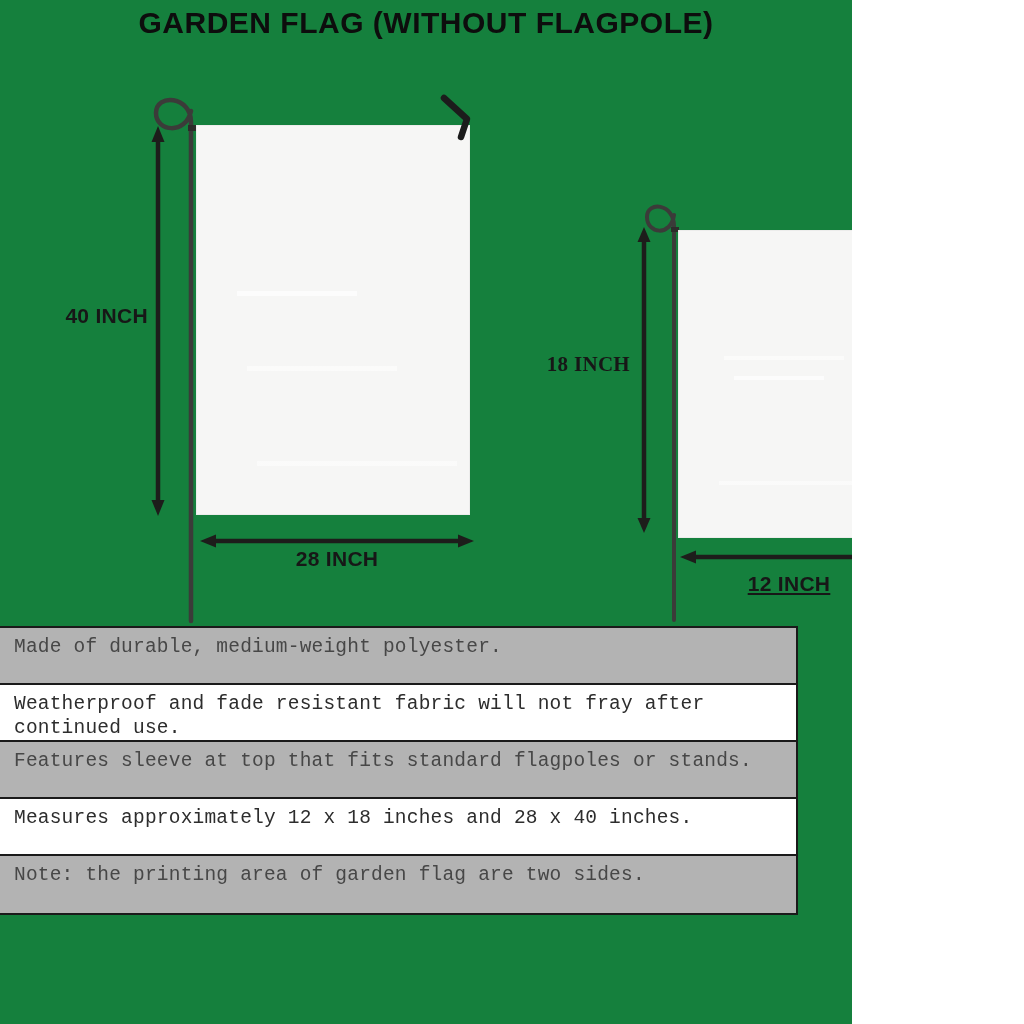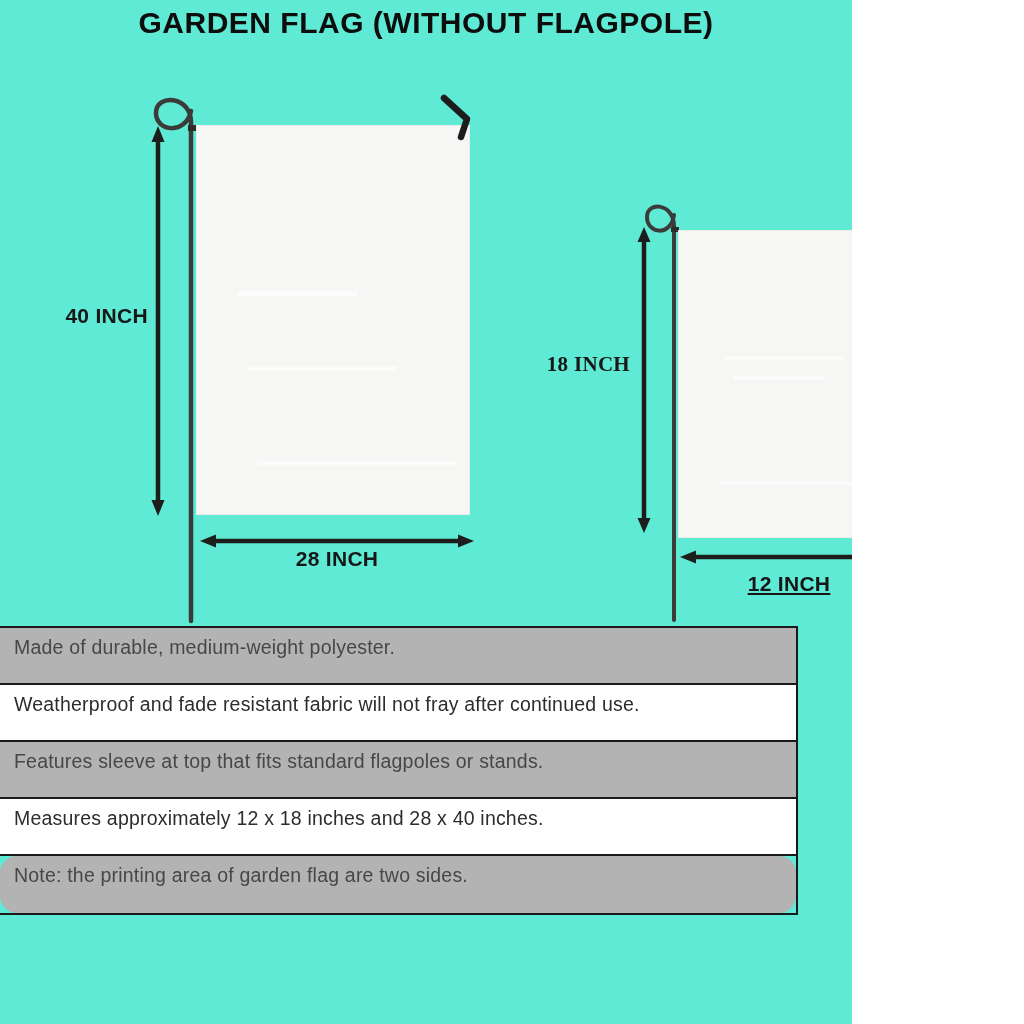--- a/index.html
+++ b/index.html
@@ -1,21 +1,21 @@
 <!DOCTYPE html>
 <html><head>
 <meta charset="utf-8">
 <style>
   * { margin: 0; padding: 0; box-sizing: border-box; }
   body { background: #ffffff; font-family: "Liberation Sans", sans-serif; }
   .canvas {
     position: relative;
     width: 852px;
     height: 1024px;
-    background: #5eead4;
+    background: #15803d;
     overflow: hidden;
   }
 
   
   .title-block {
     position: absolute;
     top: 4px; left: 0;
     width: 100%;
     text-align: center;
     color: #0d0d0d;
@@ -70,22 +70,23 @@
   }
   .feature-row {
     height: 57px;
     padding: 7px 16px 0 14px;
     font-size: 19.5px;
     line-height: 1.25;
     letter-spacing: 0.2px;
     border-bottom: 2px solid #1a1a1a;
     background: #ffffff;
     color: #2d2d2d;
+    font-family: Liberation Mono, monospace;
   }
-  .feature-row:last-child { border-bottom: none; border-radius: 17px; }
+  .feature-row:last-child { border-bottom: none; }
   .feature-row:nth-child(odd) {
     background: #b3b3b3;
     color: #474747;
   }
 </style>
 </head>
 <body>
 
 <div class="canvas">
 

